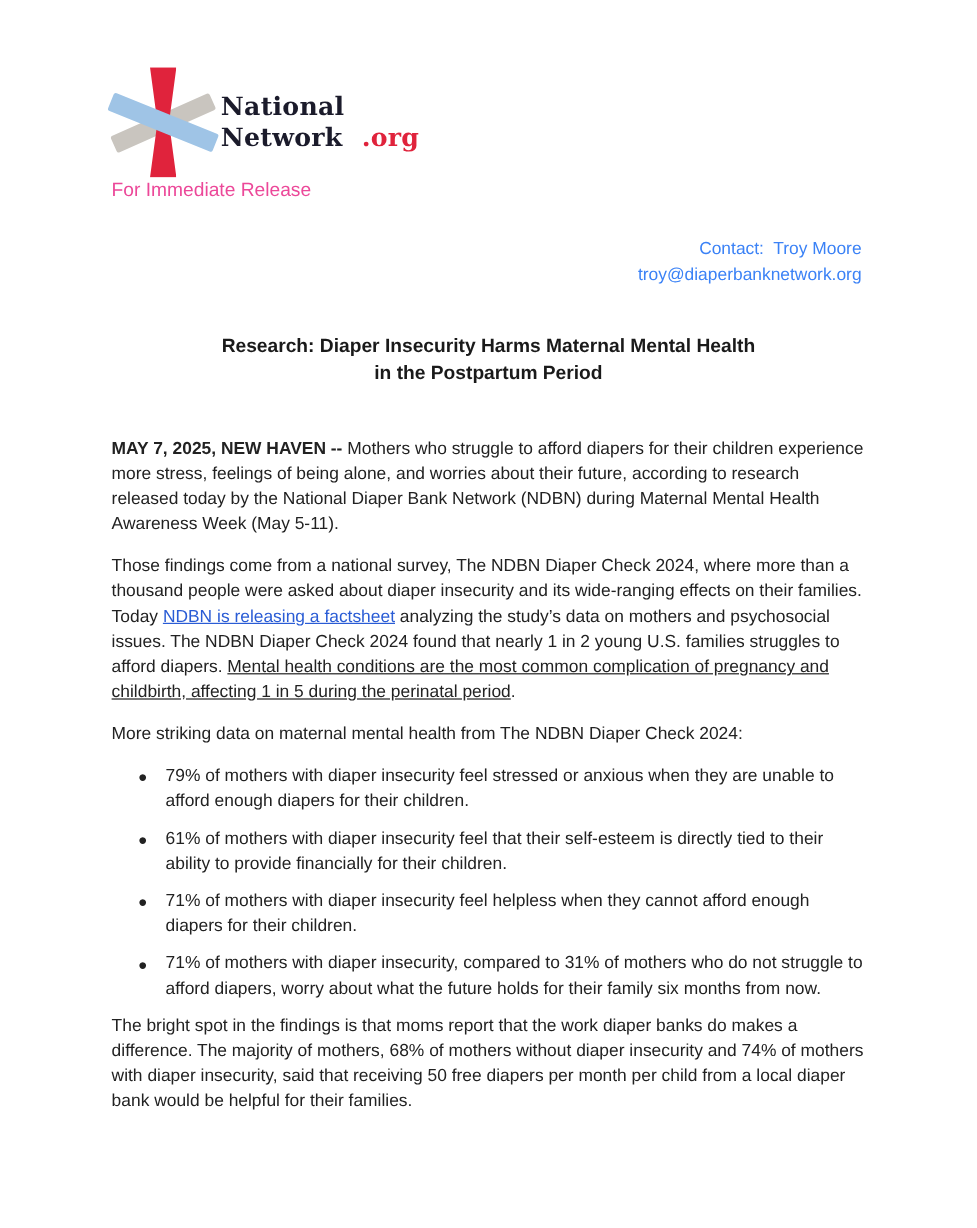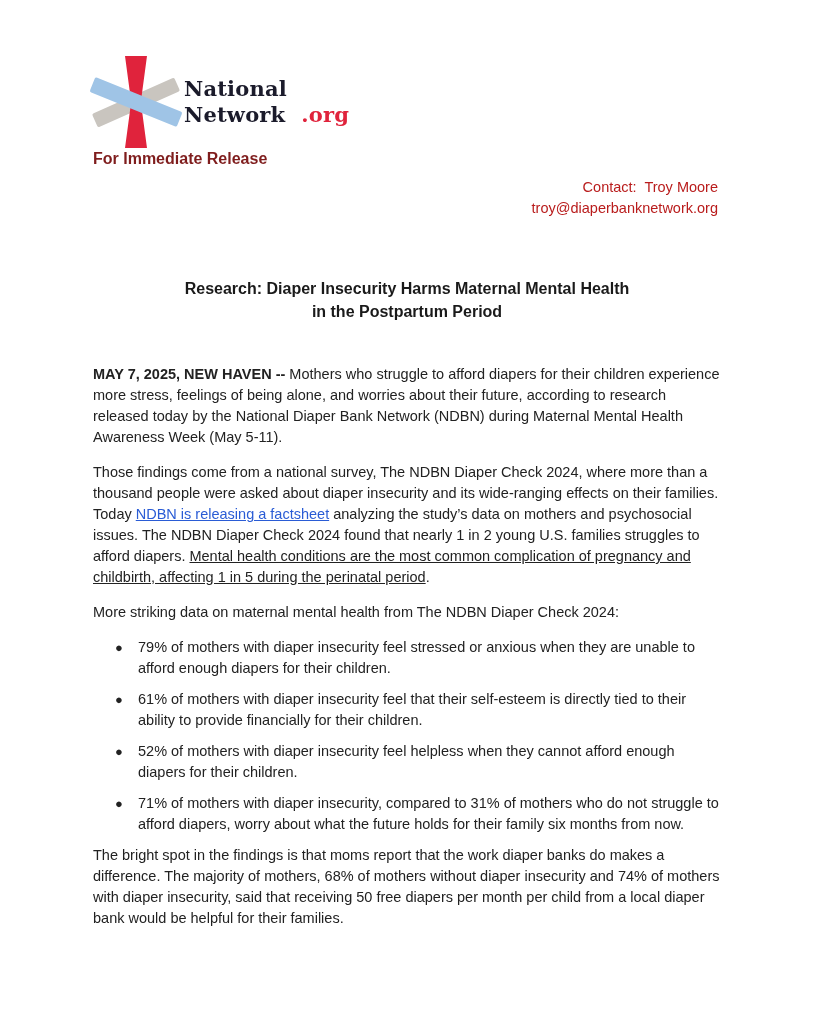--- a/index.html
+++ b/index.html
@@ -65,31 +65,31 @@
     letter-spacing: 0.2px;
   }
   .logo-org { color: #e0233c; margin-left: 16px; }
 
   
   .release-line {
     position: absolute;
     top: 150px;
     left: 93px;
     font-size: 16px;
-    font-weight: bold;
-    color: #7f1d1d;
+    font-weight: normal;
+    color: #ec4899;
   }
   .contact-block {
     position: absolute;
-    top: 177px;
+    top: 198px;
     right: 96px;
     text-align: right;
     font-size: 14.5px;
     line-height: 21px;
-    color: #b91c1c;
+    color: #3b82f6;
   }
   .contact-block div { white-space: pre-wrap; }
 
   
   .title-block {
     position: absolute;
     top: 277px;
     left: 0;
     width: 100%;
     text-align: center;
@@ -172,21 +172,21 @@
       <div class="bullet-item">
         <span class="bullet-marker">●</span>
         <span class="bullet-text">79% of mothers with diaper insecurity feel stressed or anxious when they are unable to afford enough diapers for their children.</span>
       </div>
       <div class="bullet-item">
         <span class="bullet-marker">●</span>
         <span class="bullet-text">61% of mothers with diaper insecurity feel that their self-esteem is directly tied to their ability to provide financially for their children.</span>
       </div>
       <div class="bullet-item">
         <span class="bullet-marker">●</span>
-        <span class="bullet-text">52% of mothers with diaper insecurity feel helpless when they cannot afford enough diapers for their children.</span>
+        <span class="bullet-text">71% of mothers with diaper insecurity feel helpless when they cannot afford enough diapers for their children.</span>
       </div>
       <div class="bullet-item">
         <span class="bullet-marker">●</span>
         <span class="bullet-text">71% of mothers with diaper insecurity, compared to 31% of mothers who do not struggle to afford diapers, worry about what the future holds for their family six months from now.</span>
       </div>
     </div>
 
     <div class="para">The bright spot in the findings is that moms report that the work diaper banks do makes a difference. The majority of mothers, 68% of mothers without diaper insecurity and 74% of mothers with diaper insecurity, said that receiving 50 free diapers per month per child from a local diaper bank would be helpful for their families.</div>
 
   </div>

